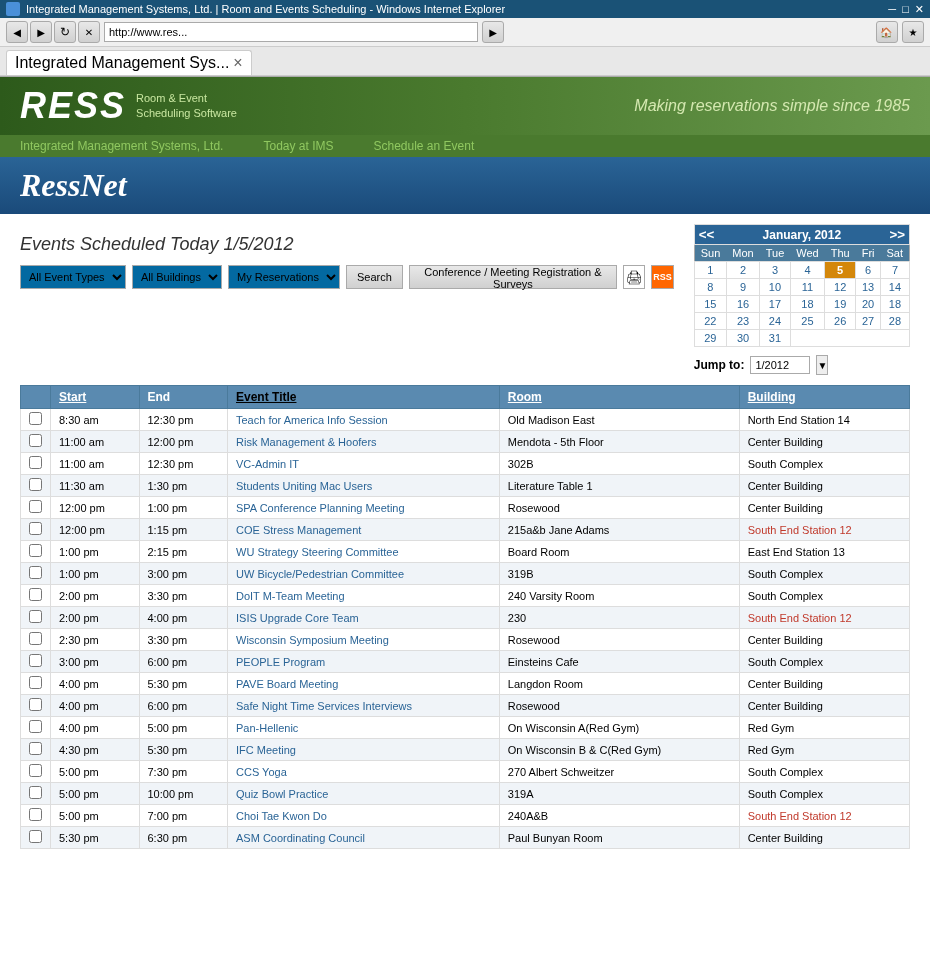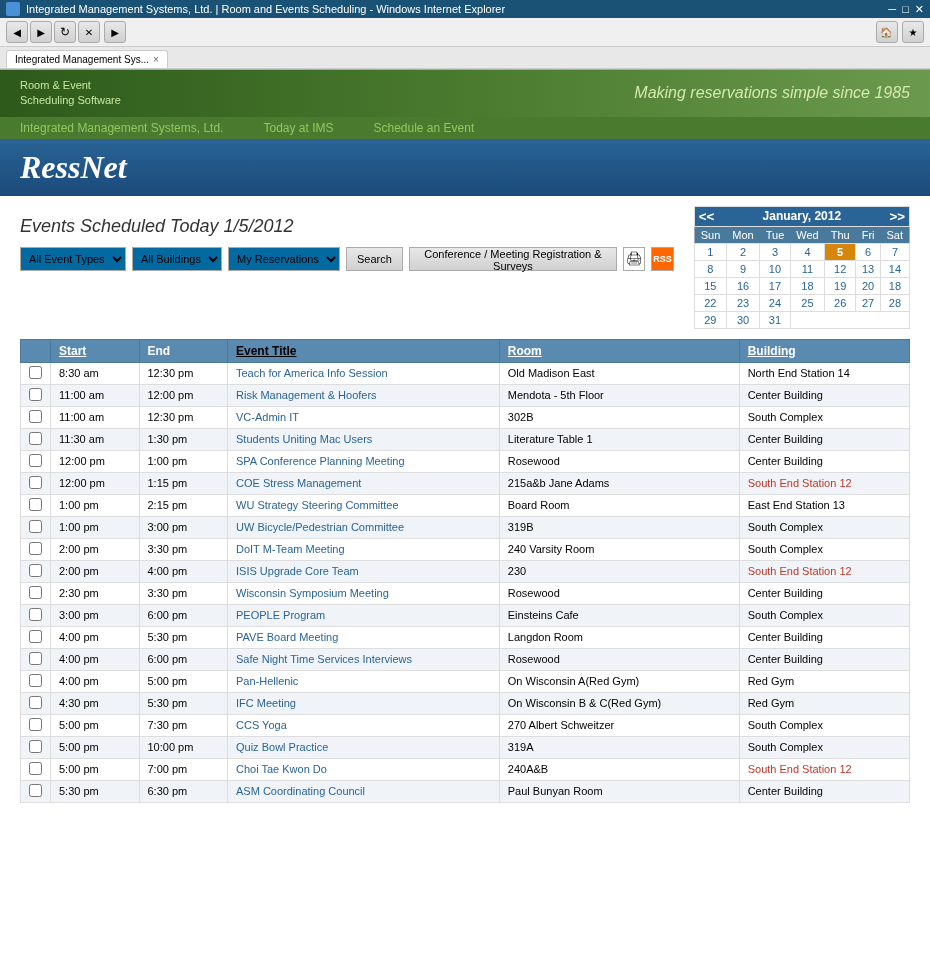--- a/index.html
+++ b/index.html
@@ -7,21 +7,21 @@
 
     
     .browser-chrome { background: #ddd; border-bottom: 1px solid #aaa; }
     .title-bar { background: #1a5276; color: white; font-size: 11px; padding: 2px 6px; display: flex; align-items: center; gap: 6px; }
     .title-bar-icon { width: 14px; height: 14px; background: #4a90d9; border-radius: 2px; display: inline-block; }
     .address-bar { background: #f0f0f0; padding: 3px 6px; display: flex; align-items: center; gap: 4px; border-bottom: 1px solid #ccc; }
     .address-bar-buttons { display: flex; gap: 2px; }
     .nav-btn { width: 22px; height: 22px; background: linear-gradient(to bottom, #e8e8e8, #d0d0d0); border: 1px solid #aaa; border-radius: 3px; cursor: pointer; display: flex; align-items: center; justify-content: center; font-size: 10px; }
     .address-input { flex: 1; height: 20px; border: 1px solid #aaa; padding: 0 4px; font-size: 11px; background: white; }
     .tab-bar { background: #e8e8e8; padding: 3px 6px 0; display: flex; align-items: flex-end; gap: 2px; border-bottom: 1px solid #ccc; }
-    .tab { background: white; border: 1px solid #ccc; border-bottom: none; padding: 3px 8px; font-size: 10px; display: flex; align-items: center; gap: 4px; border-radius: 3px 3px 0 0; }
+    .tab { background: white; border: 1px solid #ccc; border-bottom: none; padding: 3px 8px; font-size: 16px; display: flex; align-items: center; gap: 4px; border-radius: 3px 3px 0 0; }
     .tab.active { background: white; z-index: 1; }
     .tab-close { cursor: pointer; color: #666; }
 
     
     .site-header { background: linear-gradient(to right, #2d5a1b, #4a7a2e, #6b9a4e); padding: 8px 20px; display: flex; align-items: center; justify-content: space-between; }
     .logo-area { display: flex; align-items: center; gap: 10px; }
     .logo-ress { font-size: 36px; font-weight: bold; color: white; letter-spacing: 2px; font-style: italic; }
     .logo-text { color: #c8e6a0; font-size: 11px; line-height: 1.4; }
     .tagline { color: #d4e8b0; font-style: italic; font-size: 16px; }
 
@@ -82,35 +82,37 @@
       <span style="cursor:pointer;">✕</span>
     </span>
   </div>
   <div class="address-bar">
     <div class="address-bar-buttons">
       <button class="nav-btn">◀</button>
       <button class="nav-btn">▶</button>
       <button class="nav-btn" style="font-size:12px;">↻</button>
       <button class="nav-btn">✕</button>
     </div>
+    <input class="address-input" value="http://www.res..." readonly="" style="width: 280px;">
     <button class="nav-btn">▶</button>
     <div style="flex:1;"></div>
     <button class="nav-btn">🏠</button>
     <button class="nav-btn">★</button>
   </div>
   <div class="tab-bar">
     <div class="tab active">
       <span>Integrated Management Sys...</span>
       <span class="tab-close">×</span>
     </div>
   </div>
 </div>
 
 <div class="site-header">
   <div class="logo-area">
+    <div class="logo-ress">RESS</div>
     <div class="logo-text">
       <div>Room &amp; Event</div>
       <div>Scheduling Software</div>
     </div>
   </div>
   <div class="tagline">Making reservations simple since 1985</div>
 </div>
 
 <div class="nav-bar">
   <a class="nav-link">Integrated Management Systems, Ltd.</a>
@@ -182,20 +184,25 @@
         <td style="color:#2a6496;">28</td>
       </tr>
       <tr>
         <td style="color:#2a6496;">29</td>
         <td style="color:#2a6496;">30</td>
         <td style="color:#2a6496;">31</td>
         <td colspan="4"></td>
       </tr>
     </tbody>
       </table>
+    <div class="jump-to">
+      <span>Jump to:</span>
+      <input class="jump-input" value="1/2012" style="width: 60px;">
+      <button style="height:20px; font-size:10px; border:1px solid #aaa; background:#eee; cursor:pointer;">▼</button>
+    </div>
   </div>
 
   <div class="page-heading">Events Scheduled Today 1/5/2012</div>
 
   <div class="controls">
     <select class="filter-select">
       <option>All Event Types</option>
     </select>
     <select class="filter-select">
       <option>All Buildings</option>

